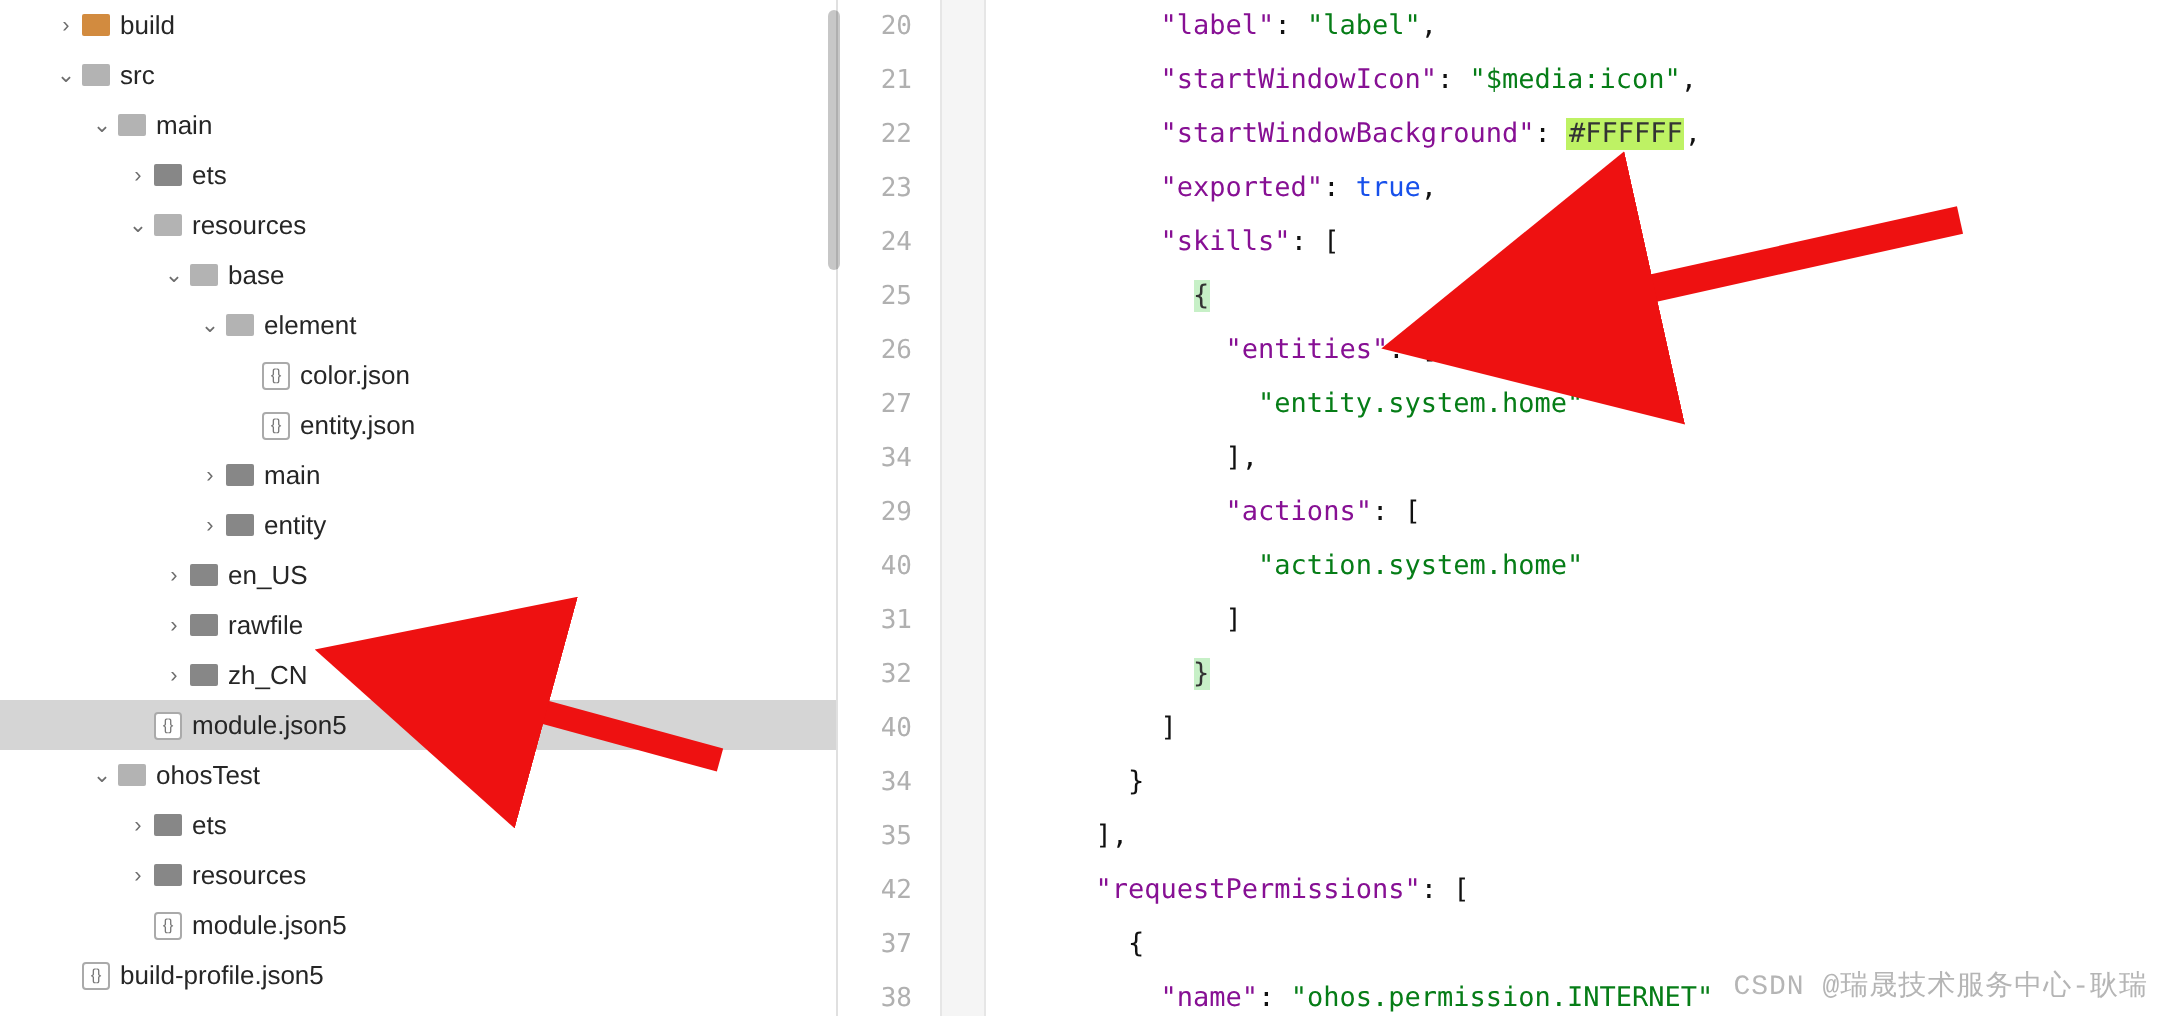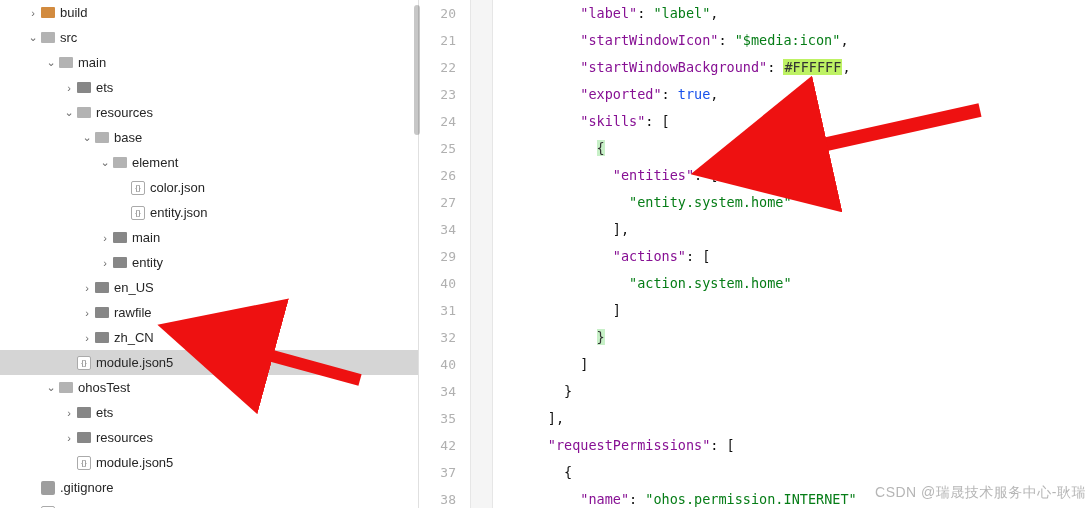--- a/index.html
+++ b/index.html
@@ -119,26 +119,27 @@
   }
   .code .line { height: 27px; white-space: pre; }
   .key { color: #871094; }
   .str { color: #067d17; }
   .num, .bool { color: #1750eb; }
   .punc { color: #111; }
   .err { background: #bef264; padding: 0 1px; }
   .hl { background: #c7f0c7; }
   .watermark {
     position: absolute;
-    right: 0;
+    right: 12px;
     bottom: 6px;
     color: rgba(120,120,120,0.55);
     font-size: 14px;
     pointer-events: none;
     letter-spacing: 0.5px;
+    font-family: Liberation Mono, monospace;
   }
   .arrow {
     position: absolute;
     pointer-events: none;
   }
   .arrow svg { overflow: visible; }
   .scroll-thumb {
     position: absolute;
     left: 414px;
     top: 5px;
@@ -296,28 +297,20 @@
       </span>
       <span class="label">resources</span>
     </div>
     <div class="tree-row">
       <span class="indent" style="width: 54px;"></span>
       <span class="chev"></span>
       <span class="icn">
         <span class="file-json">{}</span>
       </span>
       <span class="label">module.json5</span>
-    </div>
-    <div class="tree-row">
-      <span class="indent" style="width: 18px;"></span>
-      <span class="chev"></span>
-      <span class="icn">
-        <span class="file-plain"></span>
-      </span>
-      <span class="label">.gitignore</span>
     </div>
     <div class="tree-row">
       <span class="indent" style="width: 18px;"></span>
       <span class="chev"></span>
       <span class="icn">
         <span class="file-json">{}</span>
       </span>
       <span class="label">build-profile.json5</span>
     </div>
   </div>

